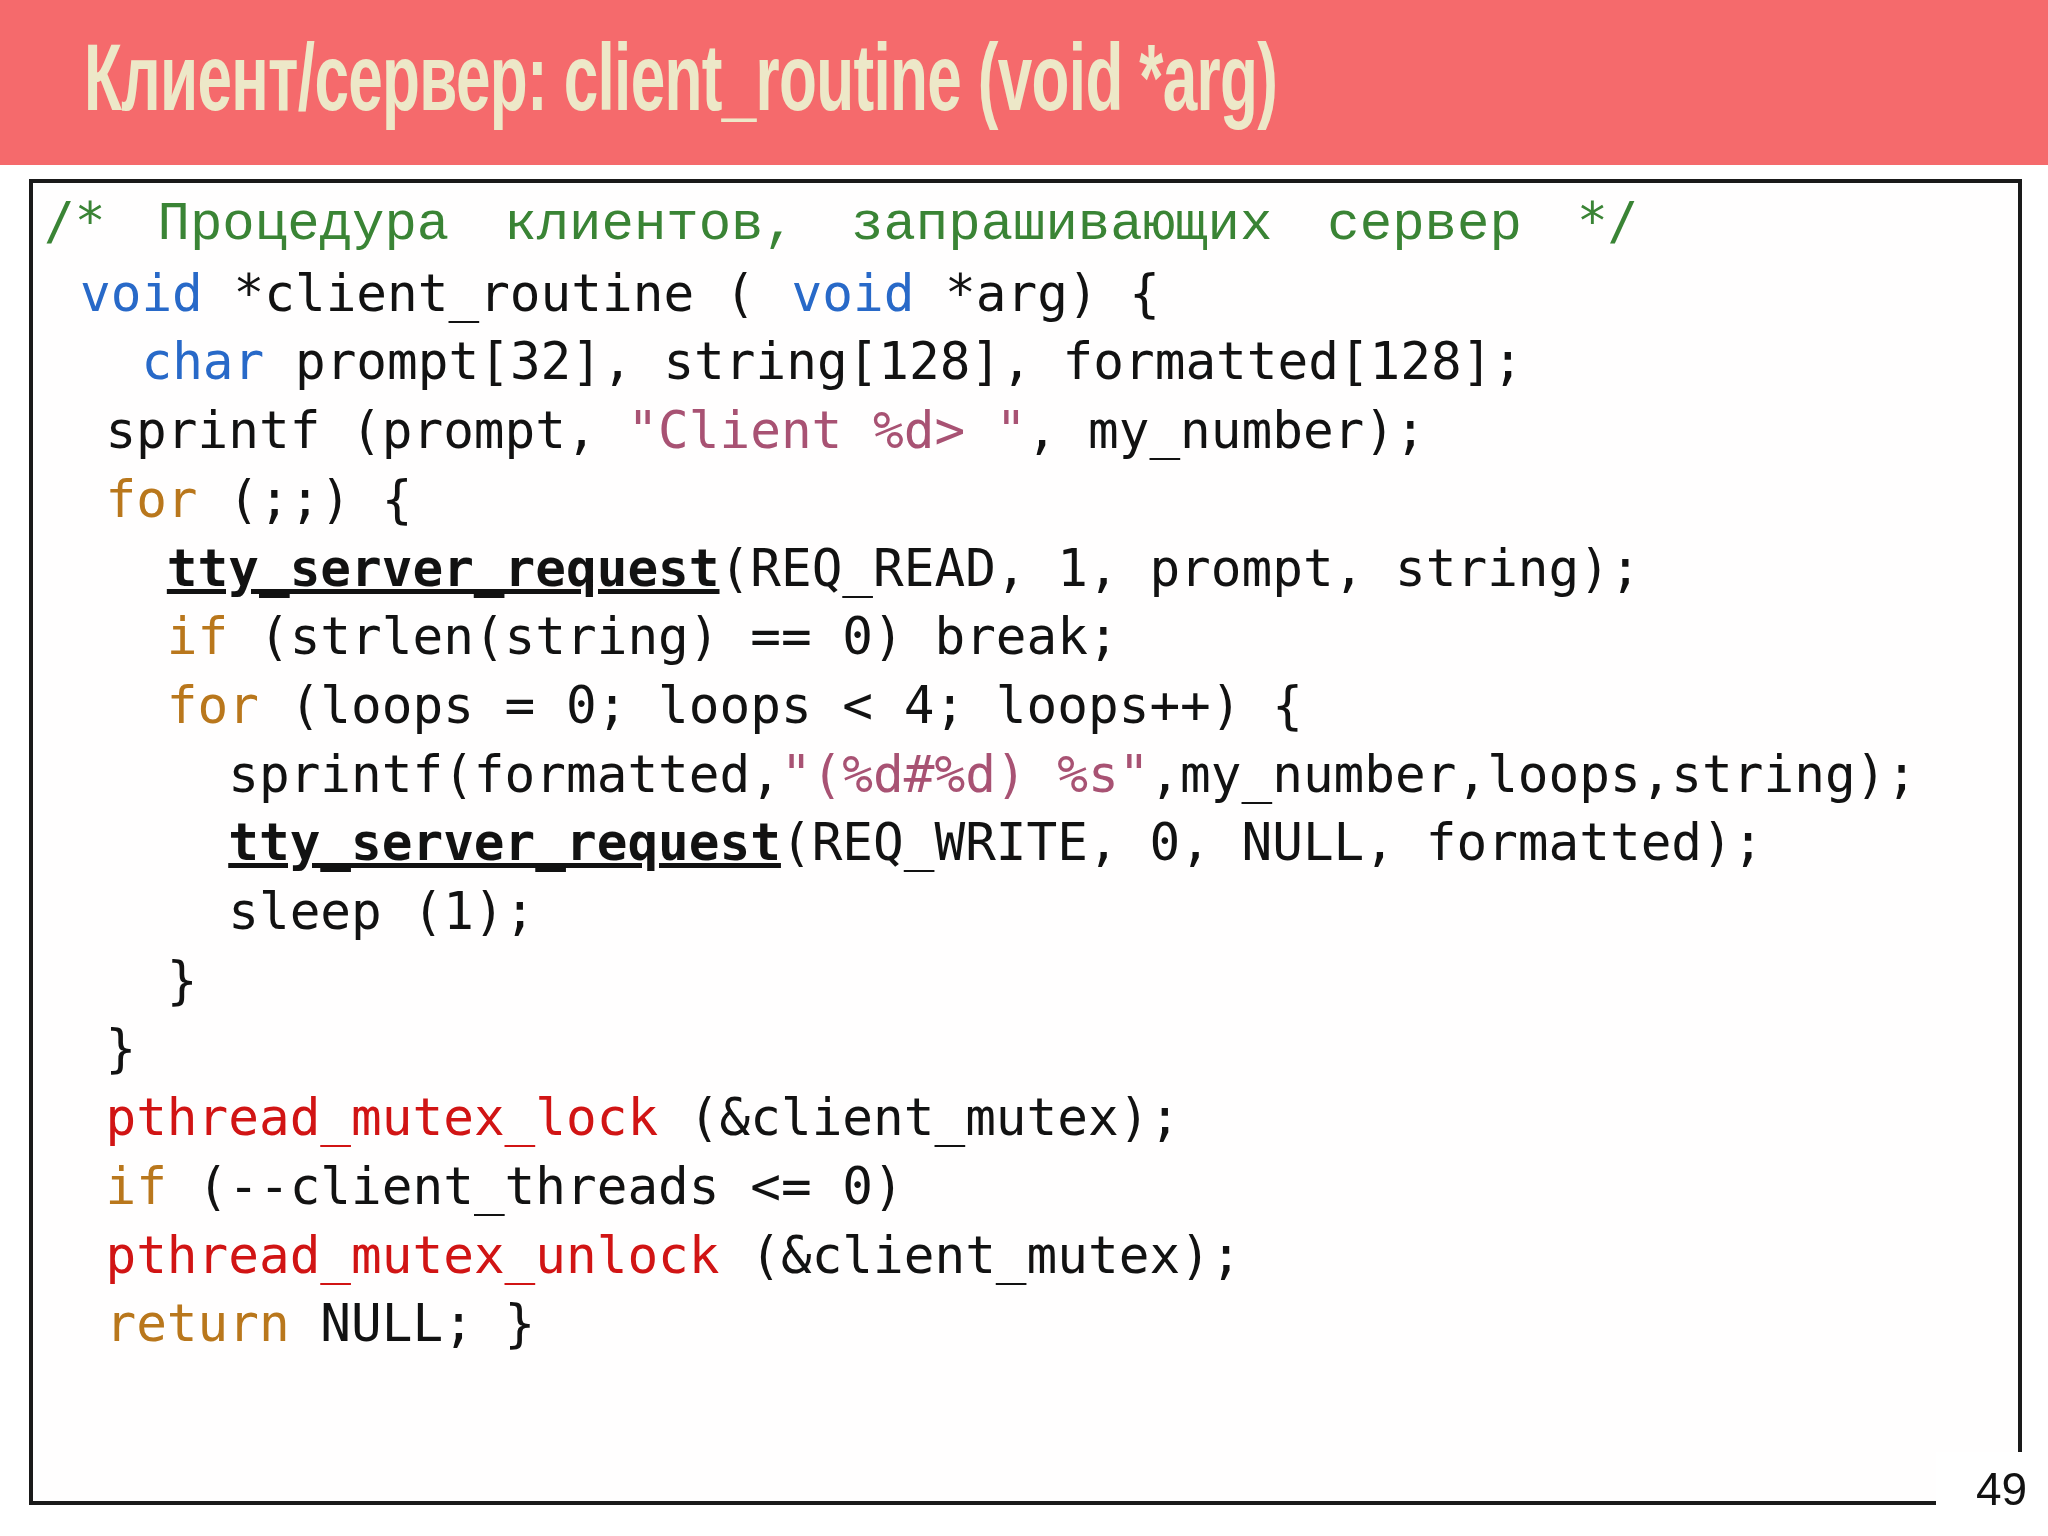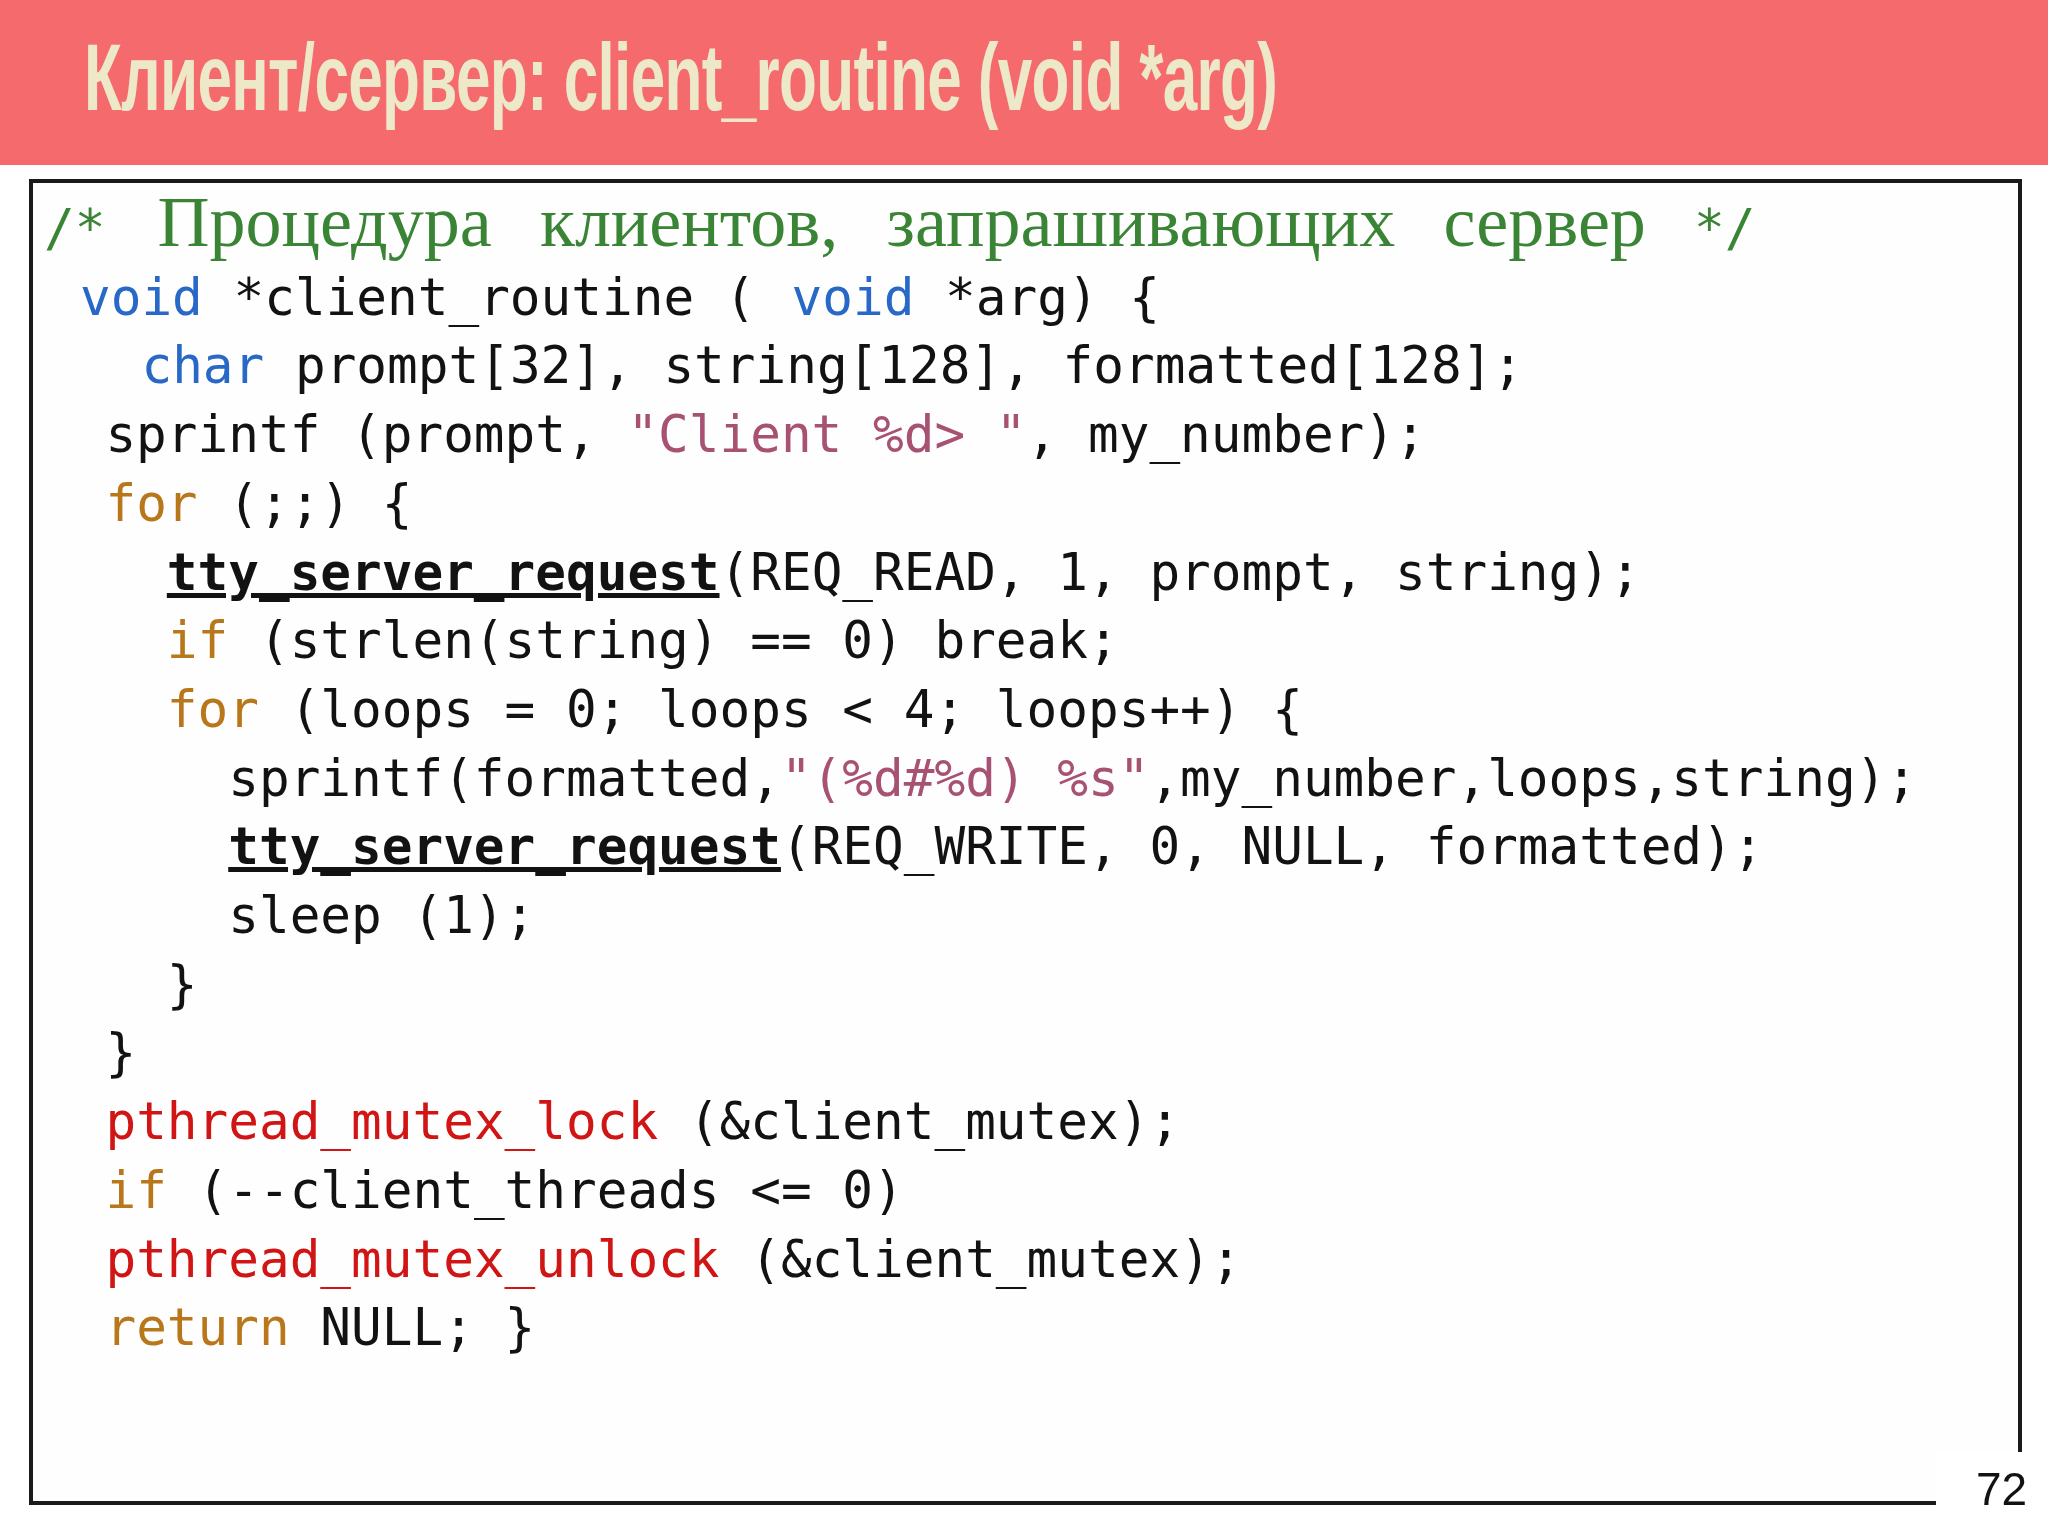--- a/index.html
+++ b/index.html
@@ -60,22 +60,22 @@
     color: var(--code-black, #121212);
   }
   .code-line span { display: inline; }
   .kw   { color: var(--keyword-blue, #2869c8); margin-left: 36px; }
   .ctrl { color: var(--control-orange, #b9771c); }
   .fn   { color: var(--function-red, #d11414); margin-top: 31px; }
   .str  { color: var(--string-rose, #a85273); }
   .bold { font-weight: bold; text-decoration: underline; }
   .cmt {
     color: var(--comment-green, #3a8435);
-    font-family: Liberation Serif, serif;
-    font-size: 72px;
+    font-family: Liberation Mono, monospace;
+    font-size: 54px;
     word-spacing: 0.42em;
   }
   .cmt-mono {
     color: var(--comment-green, #3a8435);
     word-spacing: 0.42em;
   }
 
   
   .page-label {
     position: absolute;
@@ -114,13 +114,13 @@
       <div class="code-line"><span class="plain">      sleep (1);</span></div>
       <div class="code-line"><span class="plain">    }</span></div>
       <div class="code-line"><span class="plain">  }</span></div>
       <div class="code-line"><span class="plain">  </span><span class="fn">pthread_mutex_lock</span><span class="plain"> (&amp;client_mutex);</span></div>
       <div class="code-line"><span class="plain">  </span><span class="ctrl">if</span><span class="plain"> (--client_threads &lt;= 0)</span></div>
       <div class="code-line"><span class="plain">  </span><span class="fn">pthread_mutex_unlock</span><span class="plain"> (&amp;client_mutex);</span></div>
       <div class="code-line"><span class="plain">  </span><span class="ctrl">return</span><span class="plain"> NULL; }</span></div>
     </div>
 </div>
 
-<div class="page-label">72</div>
+<div class="page-label">49</div>
 
 </body></html>

